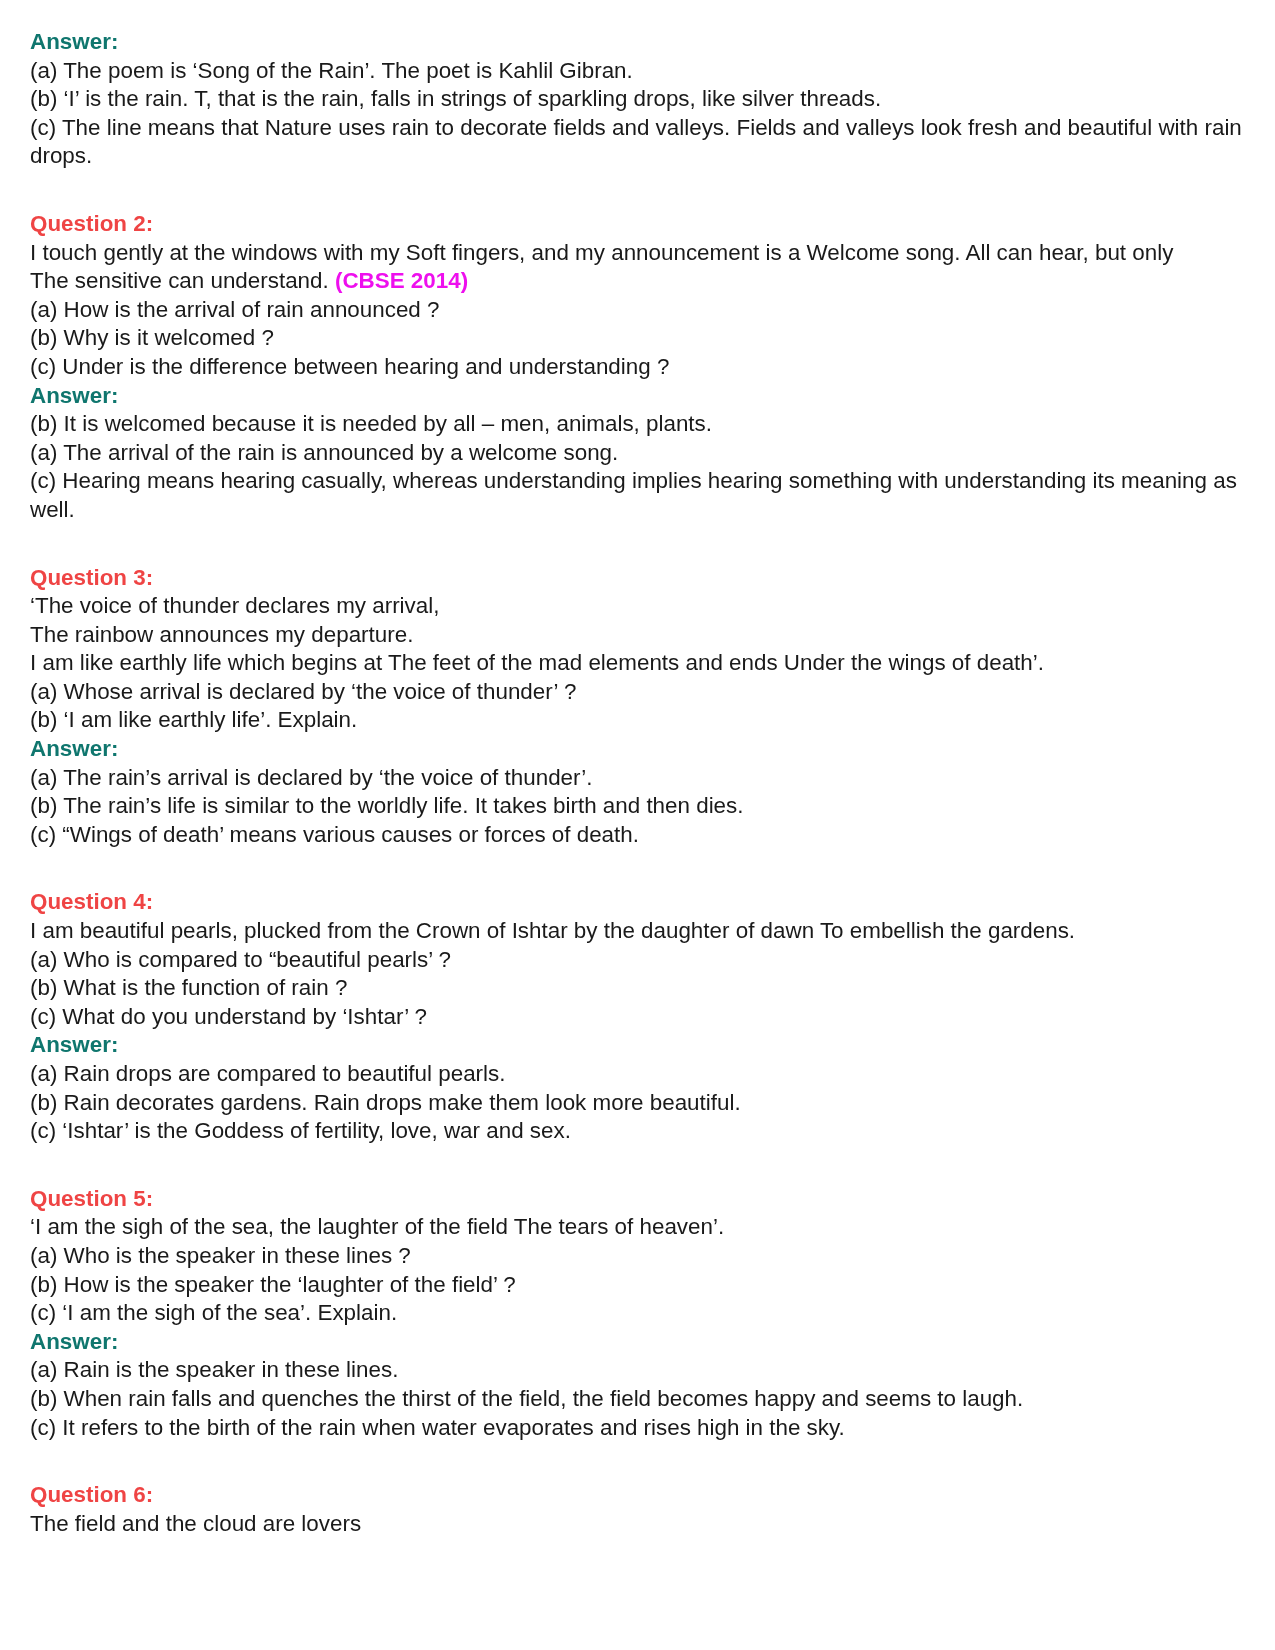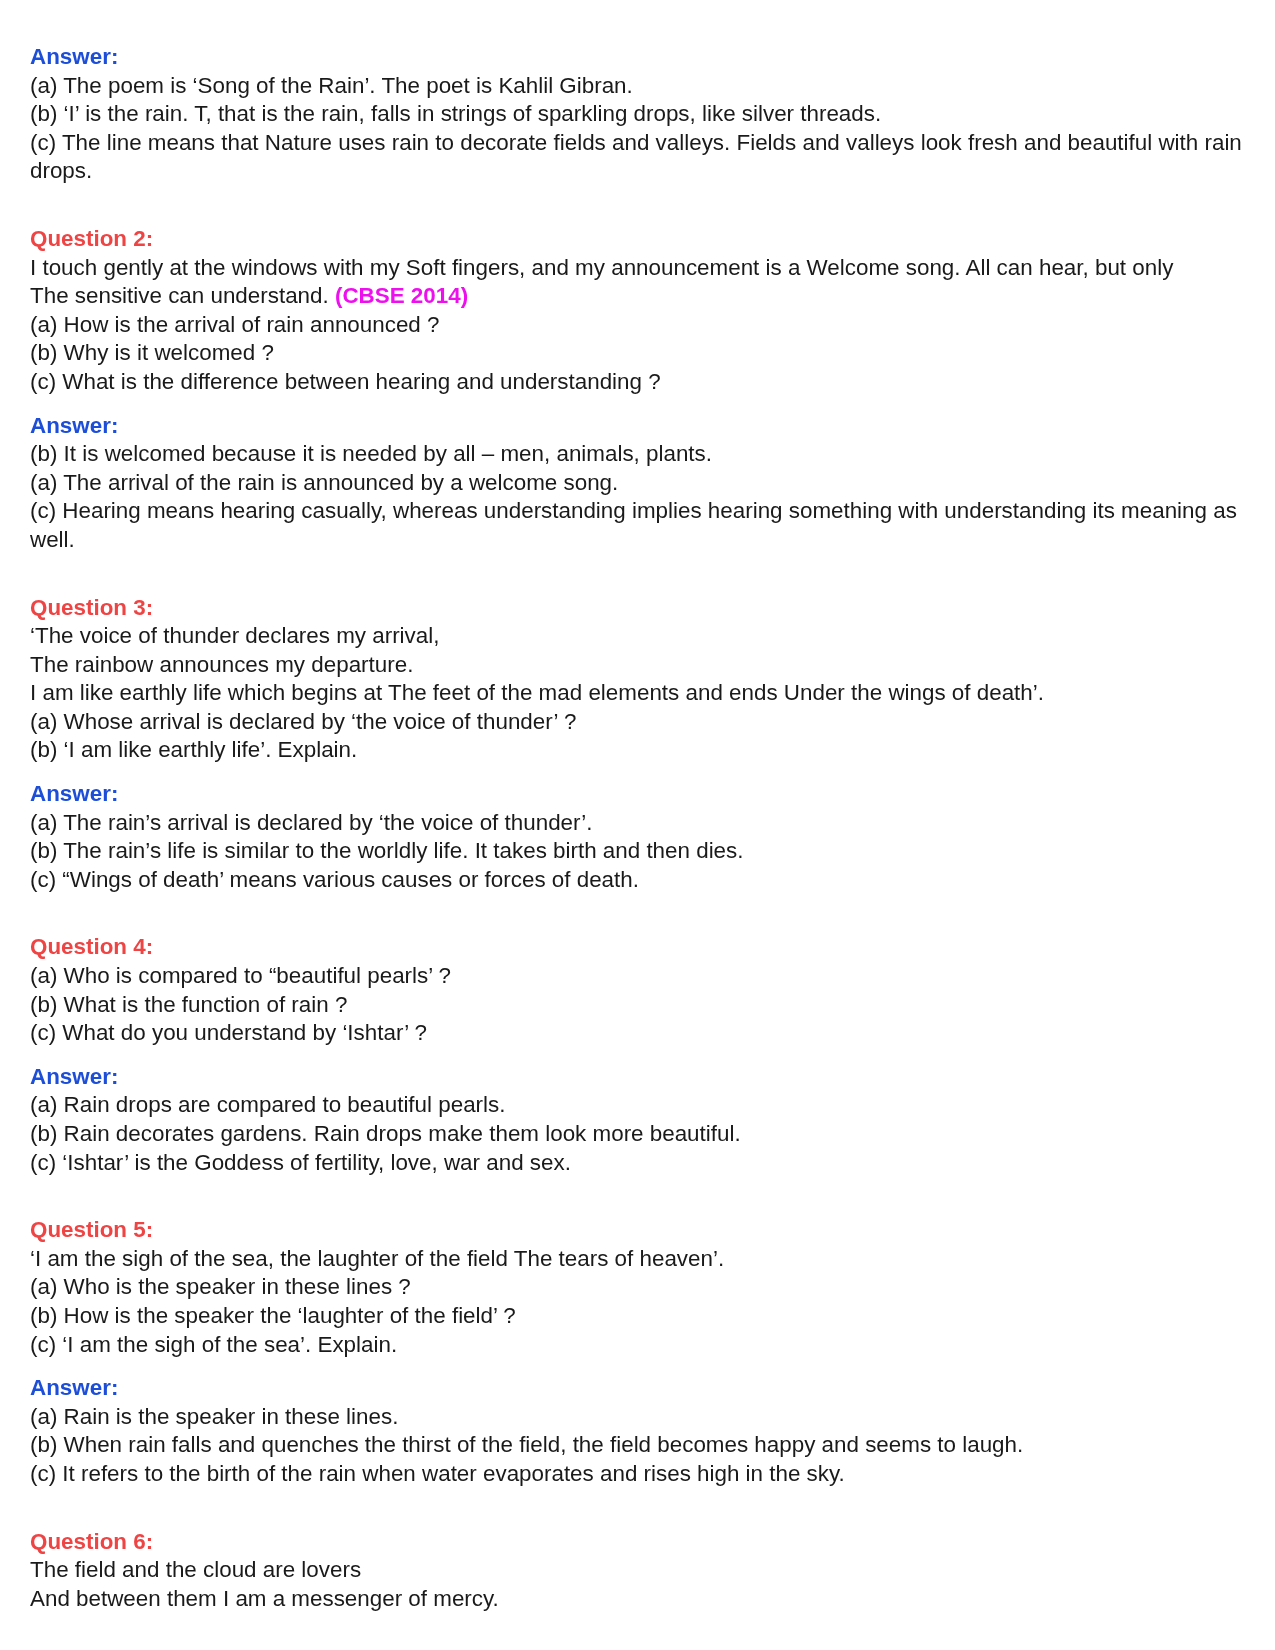--- a/index.html
+++ b/index.html
@@ -20,42 +20,42 @@
     left: 30px;
     top: 28px;
     right: 28px;
     font-size: 22.4px;
     line-height: 28.6px;
   }
   .block { margin: 0; }
   .block + .block { margin-top: 39px; }
   .line { display: block; white-space: pre-wrap; }
   .q-heading { color: #ef4444; font-weight: bold; }
-  .a-heading { color: #1d4ed8; font-weight: bold; margin-top: 15px; }
+  .a-heading { color: #0f766e; font-weight: bold; }
   .cbse { color: #ee0fee; font-weight: bold; }
 </style>
 </head>
 <body>
 
 <div class="page">
 
   <section class="block">
     <span class="line a-heading">Answer:</span>
     <span class="line">(a) The poem is ‘Song of the Rain’. The poet is Kahlil Gibran.</span>
     <span class="line">(b) ‘I’ is the rain. T, that is the rain, falls in strings of sparkling drops, like silver threads.</span>
     <span class="line">(c) The line means that Nature uses rain to decorate fields and valleys. Fields and valleys look fresh and beautiful with rain drops.</span>
   </section>
 
   <section class="block">
     <span class="line q-heading">Question 2:</span>
     <span class="line">I touch gently at the windows with my Soft fingers, and my announcement is a Welcome song. All can hear, but only</span>
     <span class="line"><span>The sensitive can understand. </span><span class="cbse">(CBSE 2014)</span></span>
     <span class="line">(a) How is the arrival of rain announced ?</span>
     <span class="line">(b) Why is it welcomed ?</span>
-    <span class="line">(c) What is the difference between hearing and understanding ?</span>
+    <span class="line">(c) Under is the difference between hearing and understanding ?</span>
     <span class="line a-heading">Answer:</span>
     <span class="line">(b) It is welcomed because it is needed by all – men, animals, plants.</span>
     <span class="line">(a) The arrival of the rain is announced by a welcome song.</span>
     <span class="line">(c) Hearing means hearing casually, whereas understanding implies hearing something with understanding its meaning as well.</span>
   </section>
 
   <section class="block">
     <span class="line q-heading">Question 3:</span>
     <span class="line">‘The voice of thunder declares my arrival,</span>
     <span class="line">The rainbow announces my departure.</span>
@@ -63,20 +63,21 @@
     <span class="line">(a) Whose arrival is declared by ‘the voice of thunder’ ?</span>
     <span class="line">(b) ‘I am like earthly life’. Explain.</span>
     <span class="line a-heading">Answer:</span>
     <span class="line">(a) The rain’s arrival is declared by ‘the voice of thunder’.</span>
     <span class="line">(b) The rain’s life is similar to the worldly life. It takes birth and then dies.</span>
     <span class="line">(c) “Wings of death’ means various causes or forces of death.</span>
   </section>
 
   <section class="block">
     <span class="line q-heading">Question 4:</span>
+    <span class="line">I am beautiful pearls, plucked from the Crown of Ishtar by the daughter of dawn To embellish the gardens.</span>
     <span class="line">(a) Who is compared to “beautiful pearls’ ?</span>
     <span class="line">(b) What is the function of rain ?</span>
     <span class="line">(c) What do you understand by ‘Ishtar’ ?</span>
     <span class="line a-heading">Answer:</span>
     <span class="line">(a) Rain drops are compared to beautiful pearls.</span>
     <span class="line">(b) Rain decorates gardens. Rain drops make them look more beautiful.</span>
     <span class="line">(c) ‘Ishtar’ is the Goddess of fertility, love, war and sex.</span>
   </section>
 
   <section class="block">
@@ -87,16 +88,15 @@
     <span class="line">(c) ‘I am the sigh of the sea’. Explain.</span>
     <span class="line a-heading">Answer:</span>
     <span class="line">(a) Rain is the speaker in these lines.</span>
     <span class="line">(b) When rain falls and quenches the thirst of the field, the field becomes happy and seems to laugh.</span>
     <span class="line">(c) It refers to the birth of the rain when water evaporates and rises high in the sky.</span>
   </section>
 
   <section class="block">
     <span class="line q-heading">Question 6:</span>
     <span class="line">The field and the cloud are lovers</span>
-    <span class="line">And between them I am a messenger of mercy.</span>
   </section>
 
 </div>
 
 </body></html>

